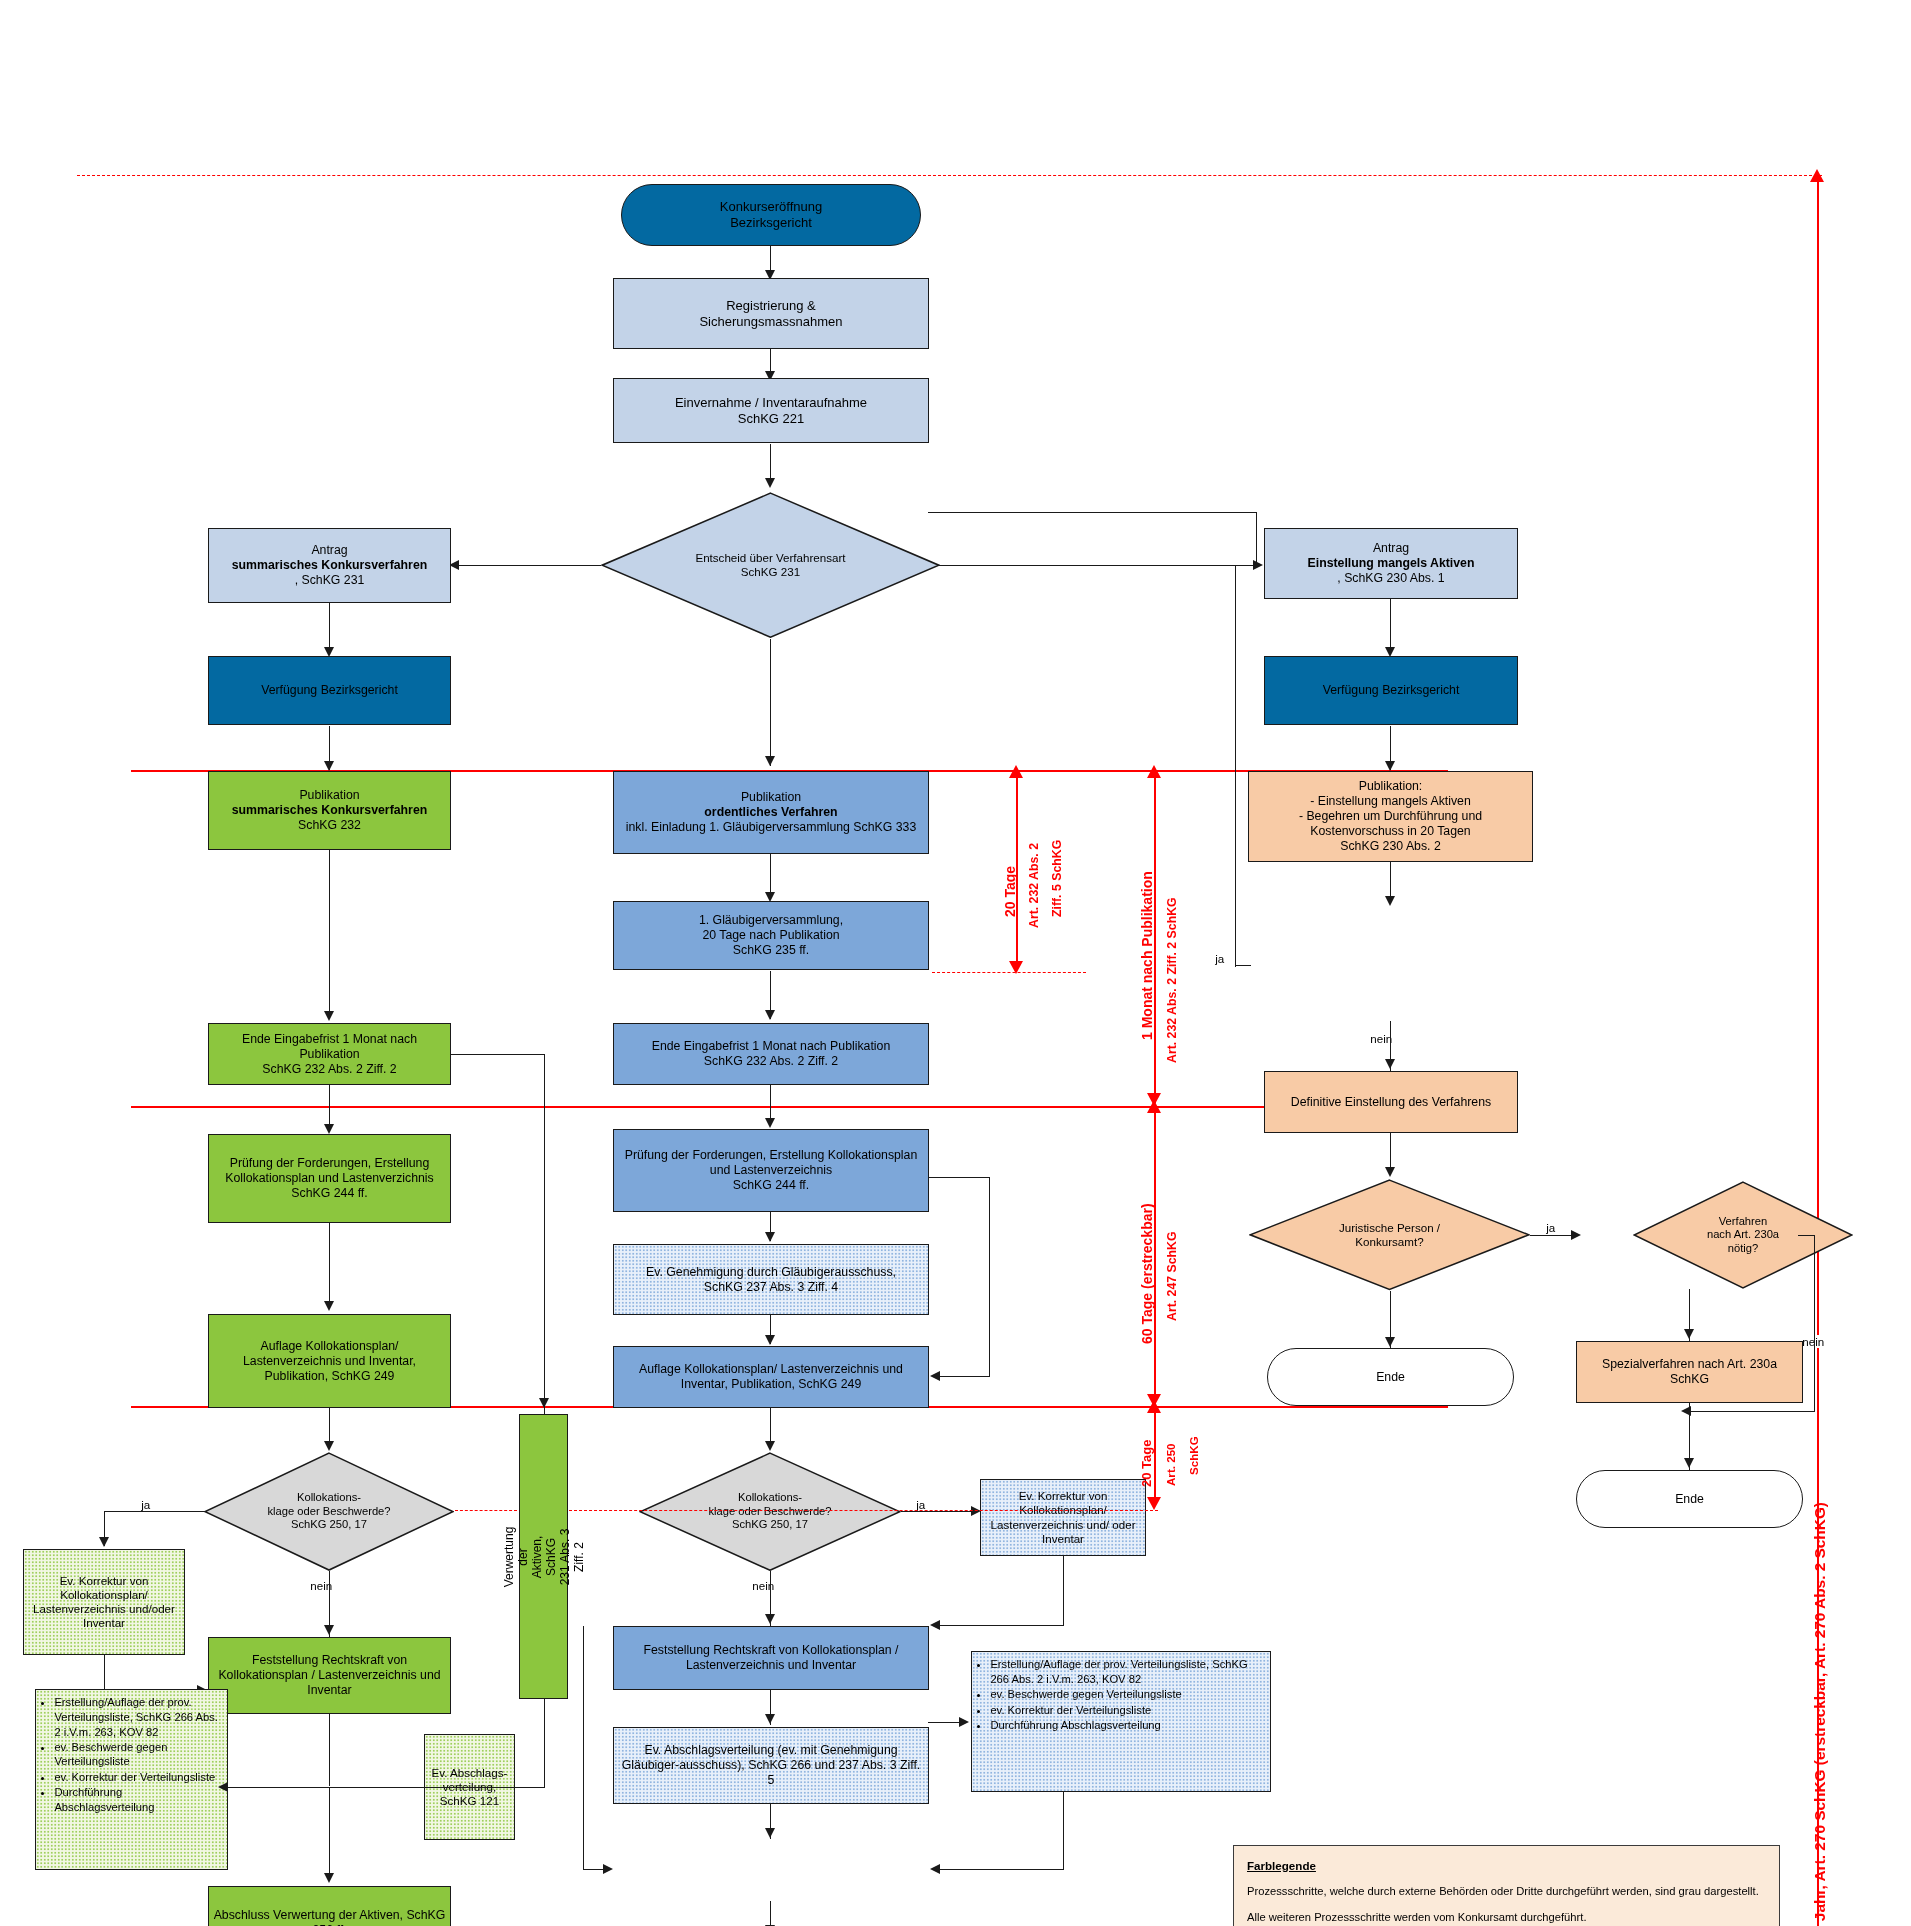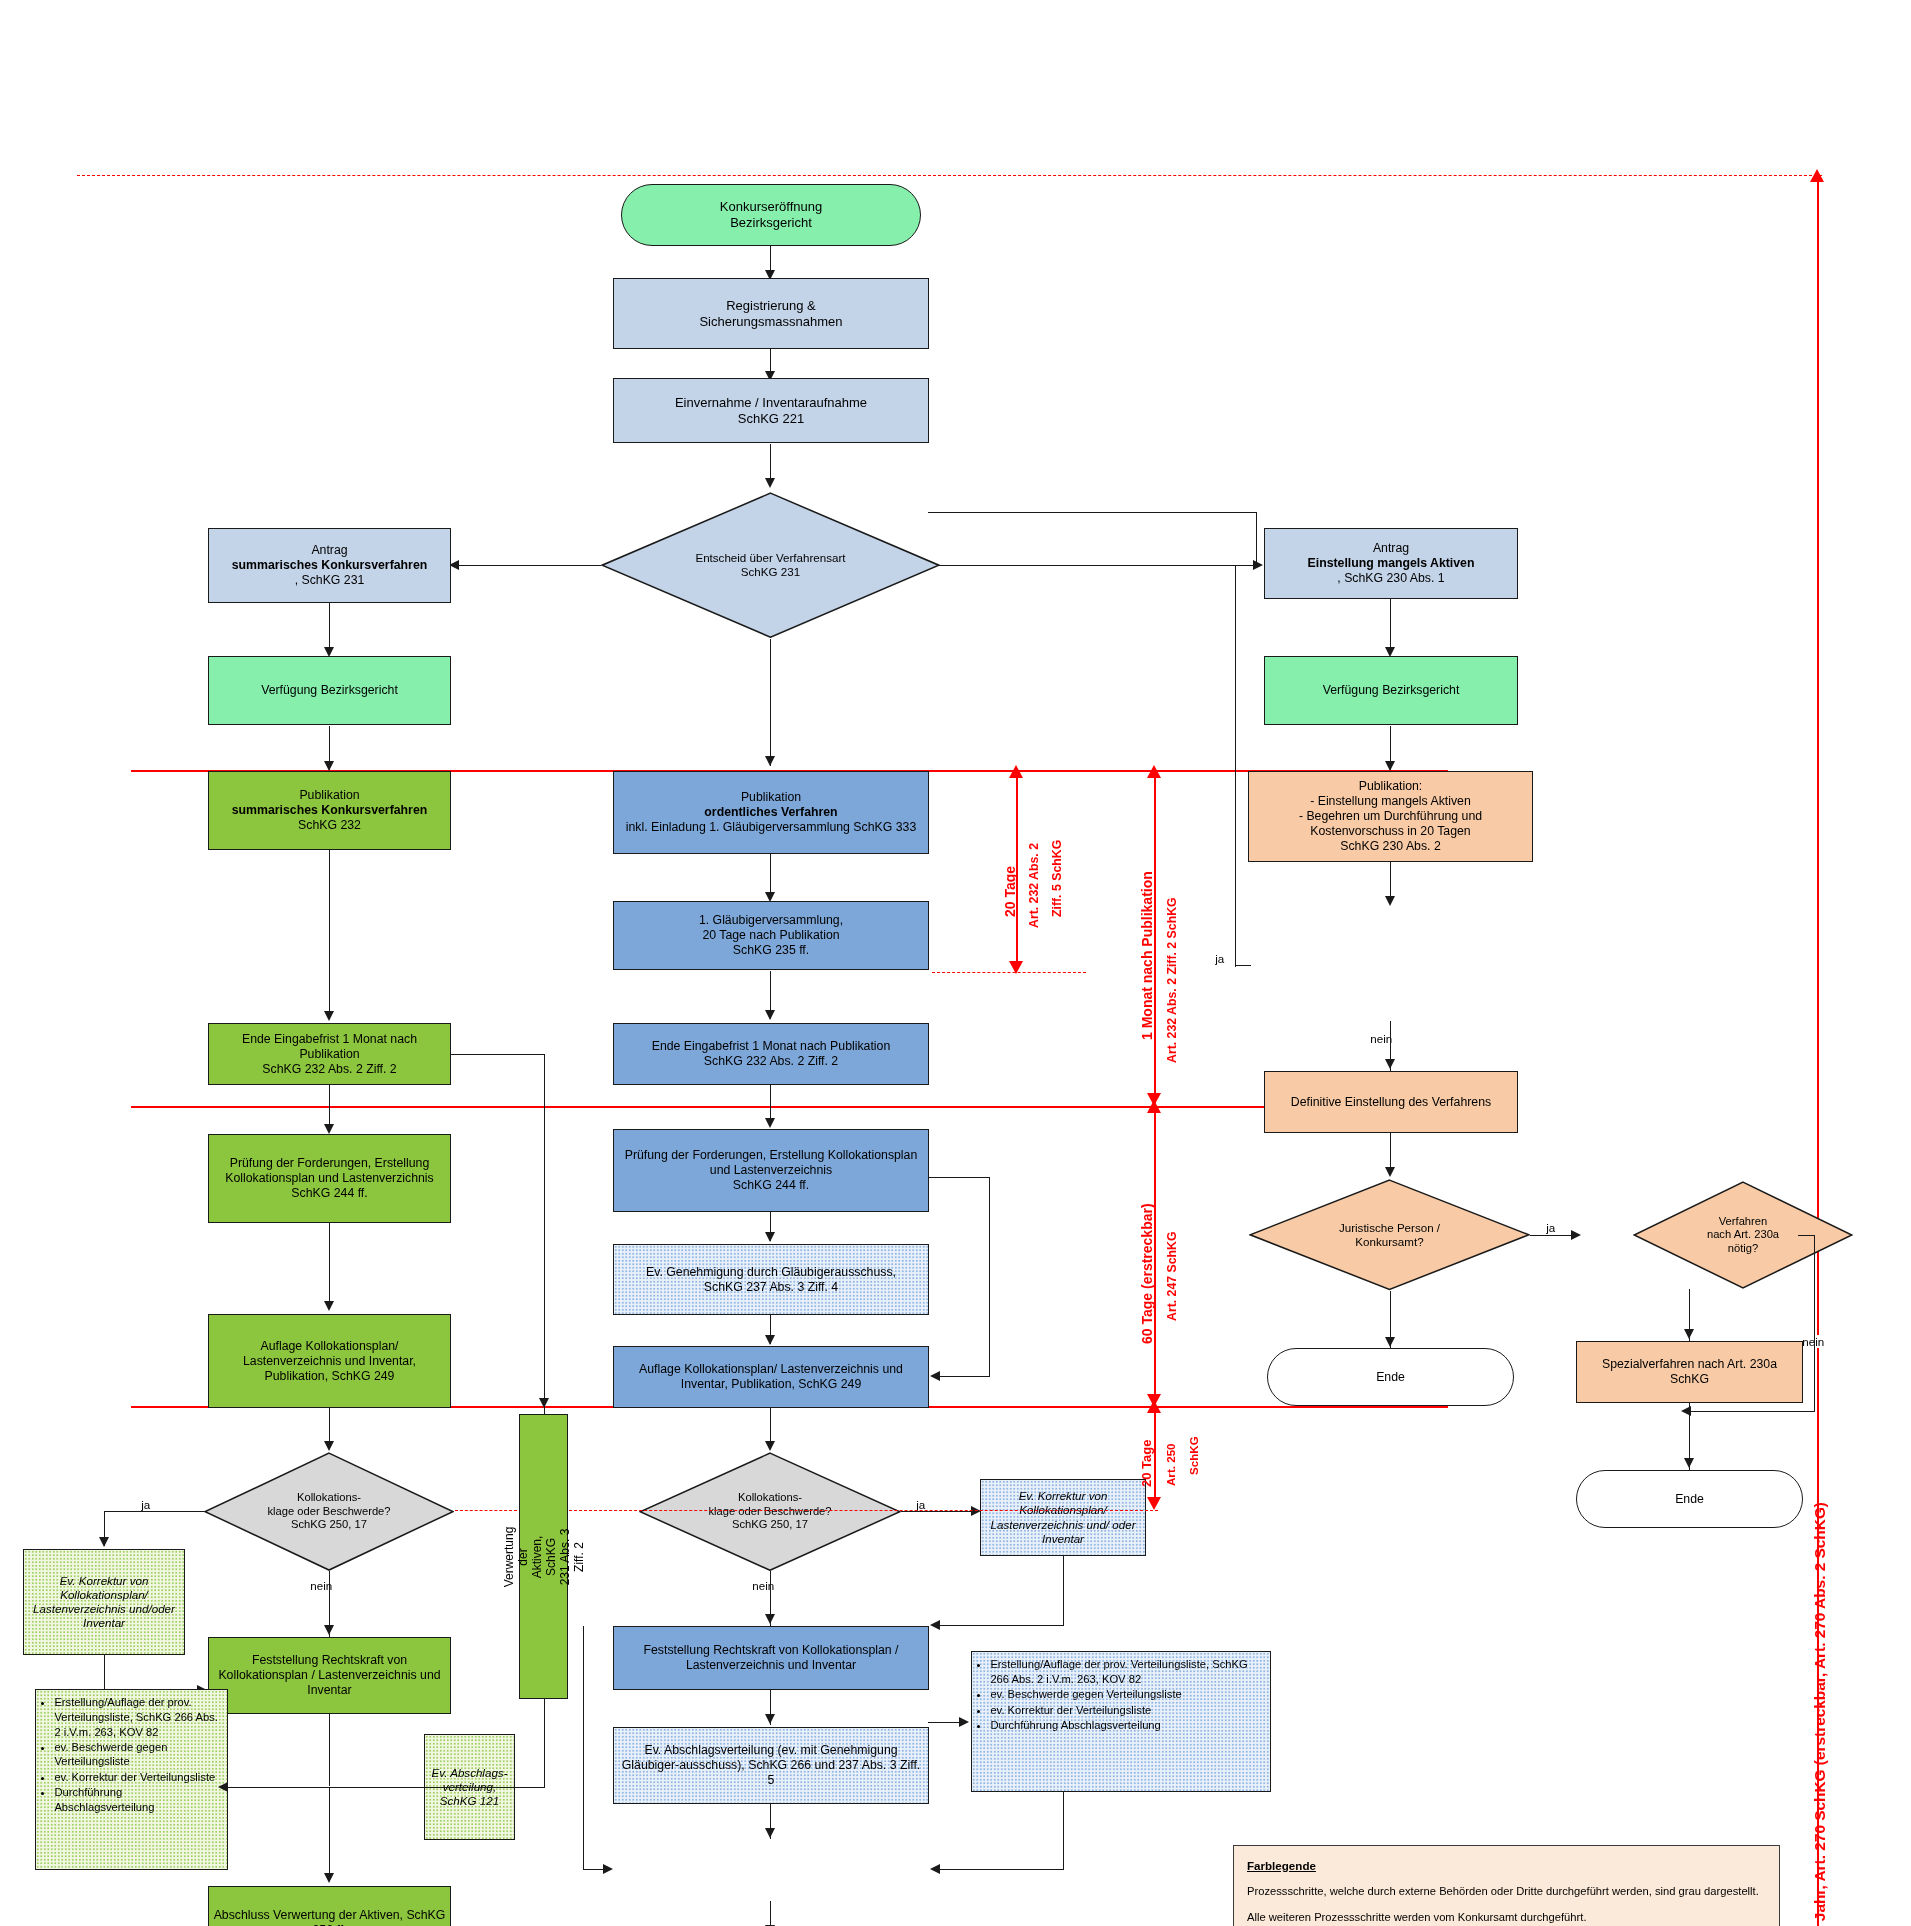--- a/index.html
+++ b/index.html
@@ -4,26 +4,26 @@
 <style>
   html,body{margin:0;padding:0;background:#ffffff;}
   body{font-family:"Liberation Sans",sans-serif;}
   #page{position:relative;width:1911px;height:2703px;background:#fff;overflow:hidden;}
 
   
   .node{position:absolute;box-sizing:border-box;border:1.2px solid #1a1a1a;
         display:flex;align-items:center;justify-content:center;text-align:center;
         color:#000;line-height:1.22;padding:2.3px 3.9px;}
   .node span{display:block;width:100%;}
-  .fs-sm{font-size:11.6px;font-style:italic;}
+  .fs-sm{font-size:11.6px;}
   .fs-md{font-size:12.3px;}
   .fs-lg{font-size:13px;}
 
   .c-blue{background:#c3d3e8;}
-  .c-gray{background:#86efac;}
+  .c-gray{background:#0369a1;}
   .c-green{background:#8cc63e;}
   .c-blue2{background:#7da7d9;}
   .c-orange{background:#f8cba6;}
   .c-white{background:#ffffff;}
   
   .c-dot-blue{background-color:#e8f0fa;
     background-image:radial-gradient(#7da7d9 0.6px, transparent 0.7px);
     background-size:3.5px 3.5px;}
   .c-dot-green{background-color:#f2f7e4;
     background-image:radial-gradient(#8cc63e 0.6px, transparent 0.7px);

